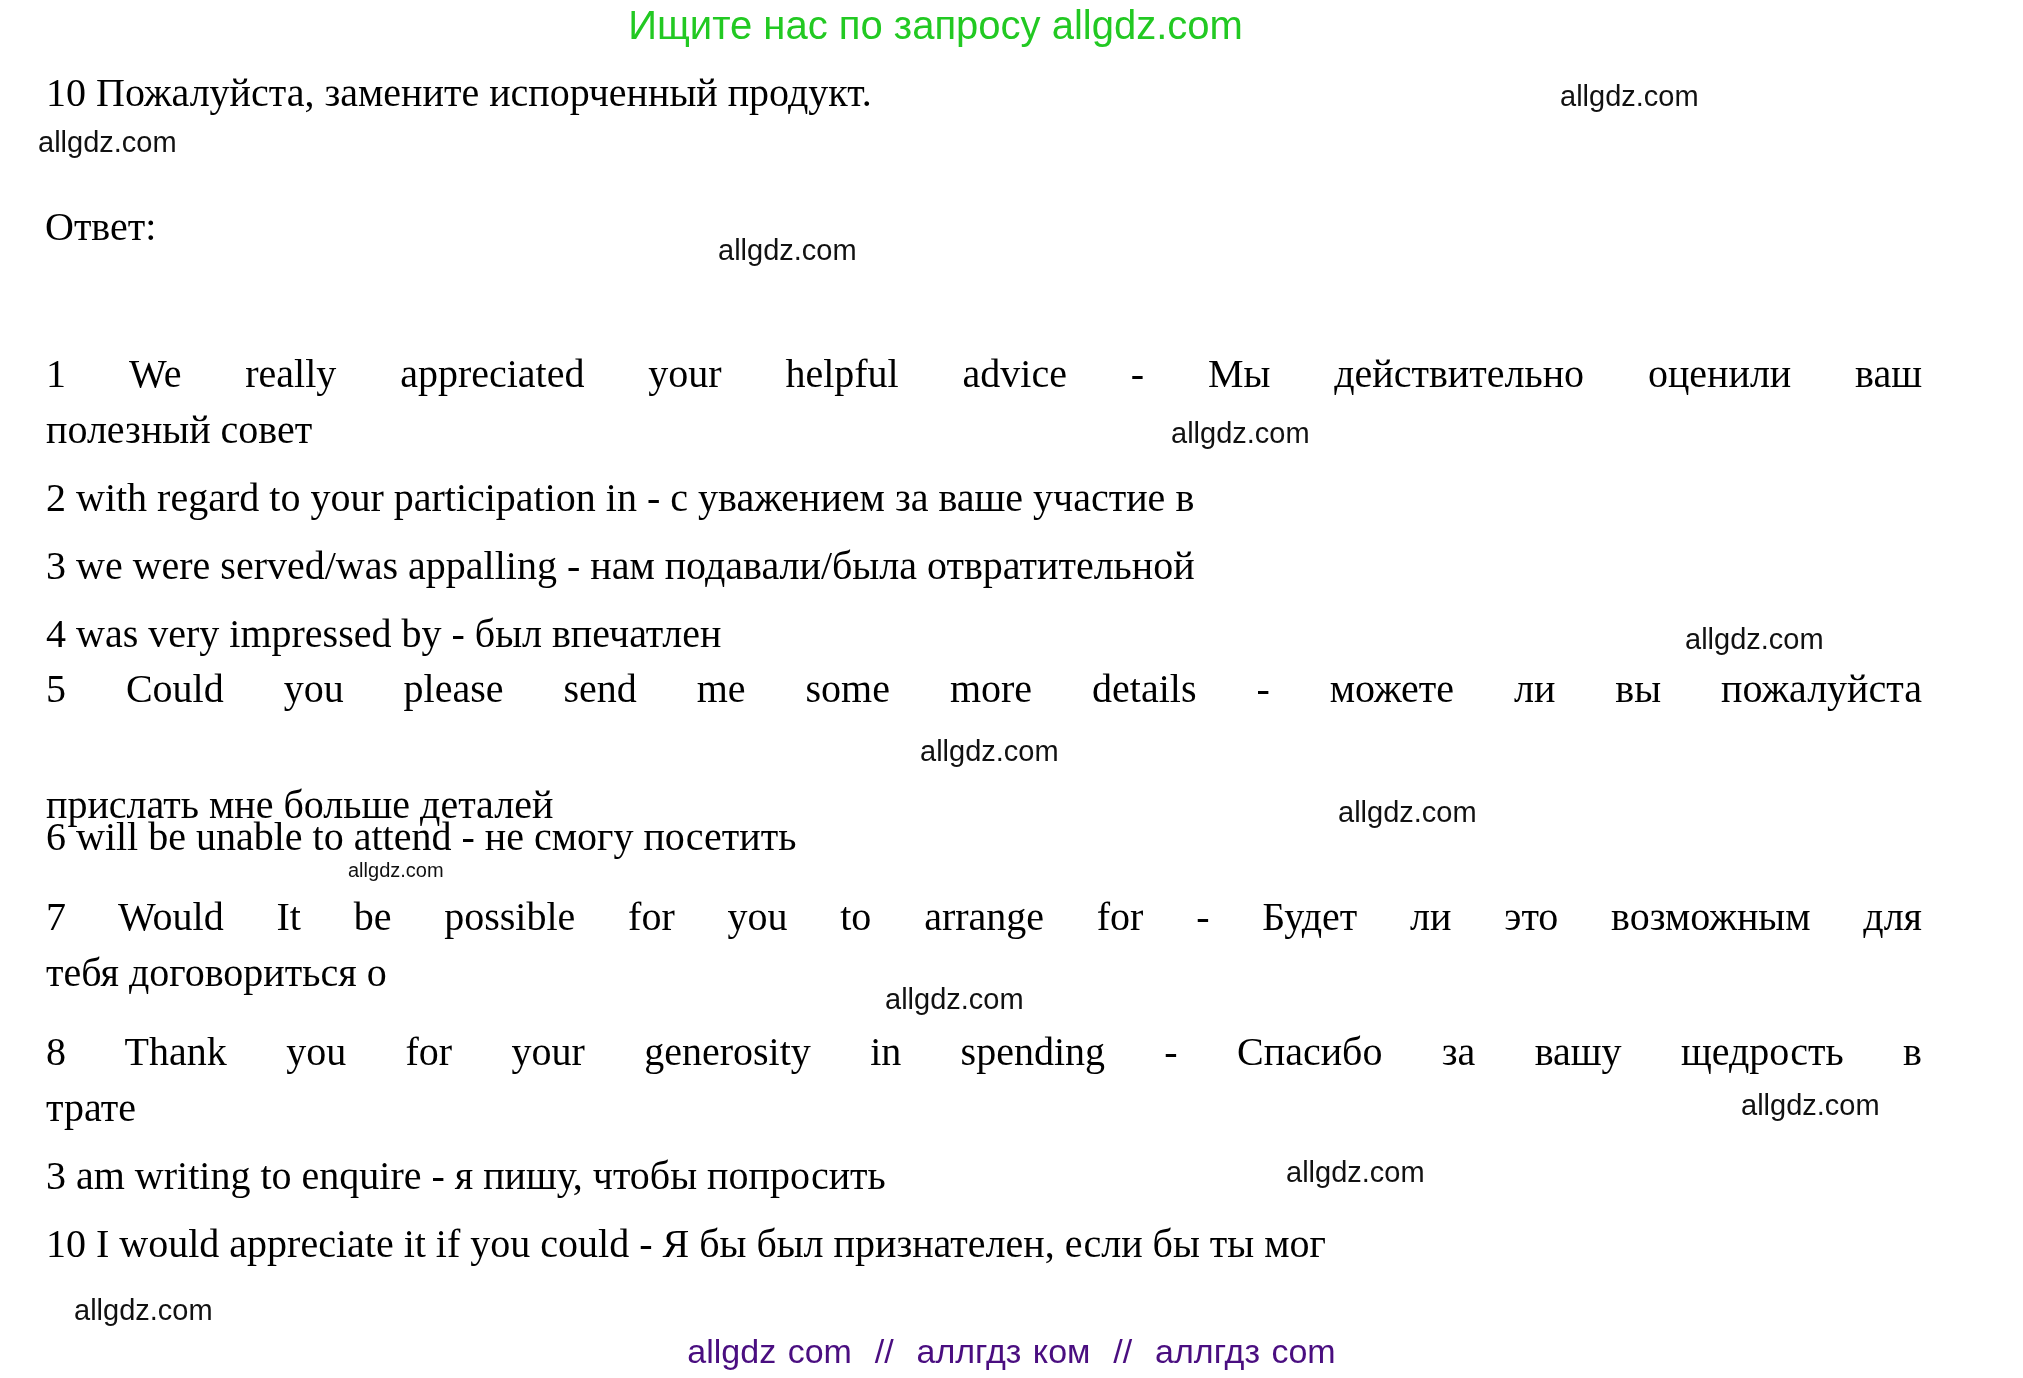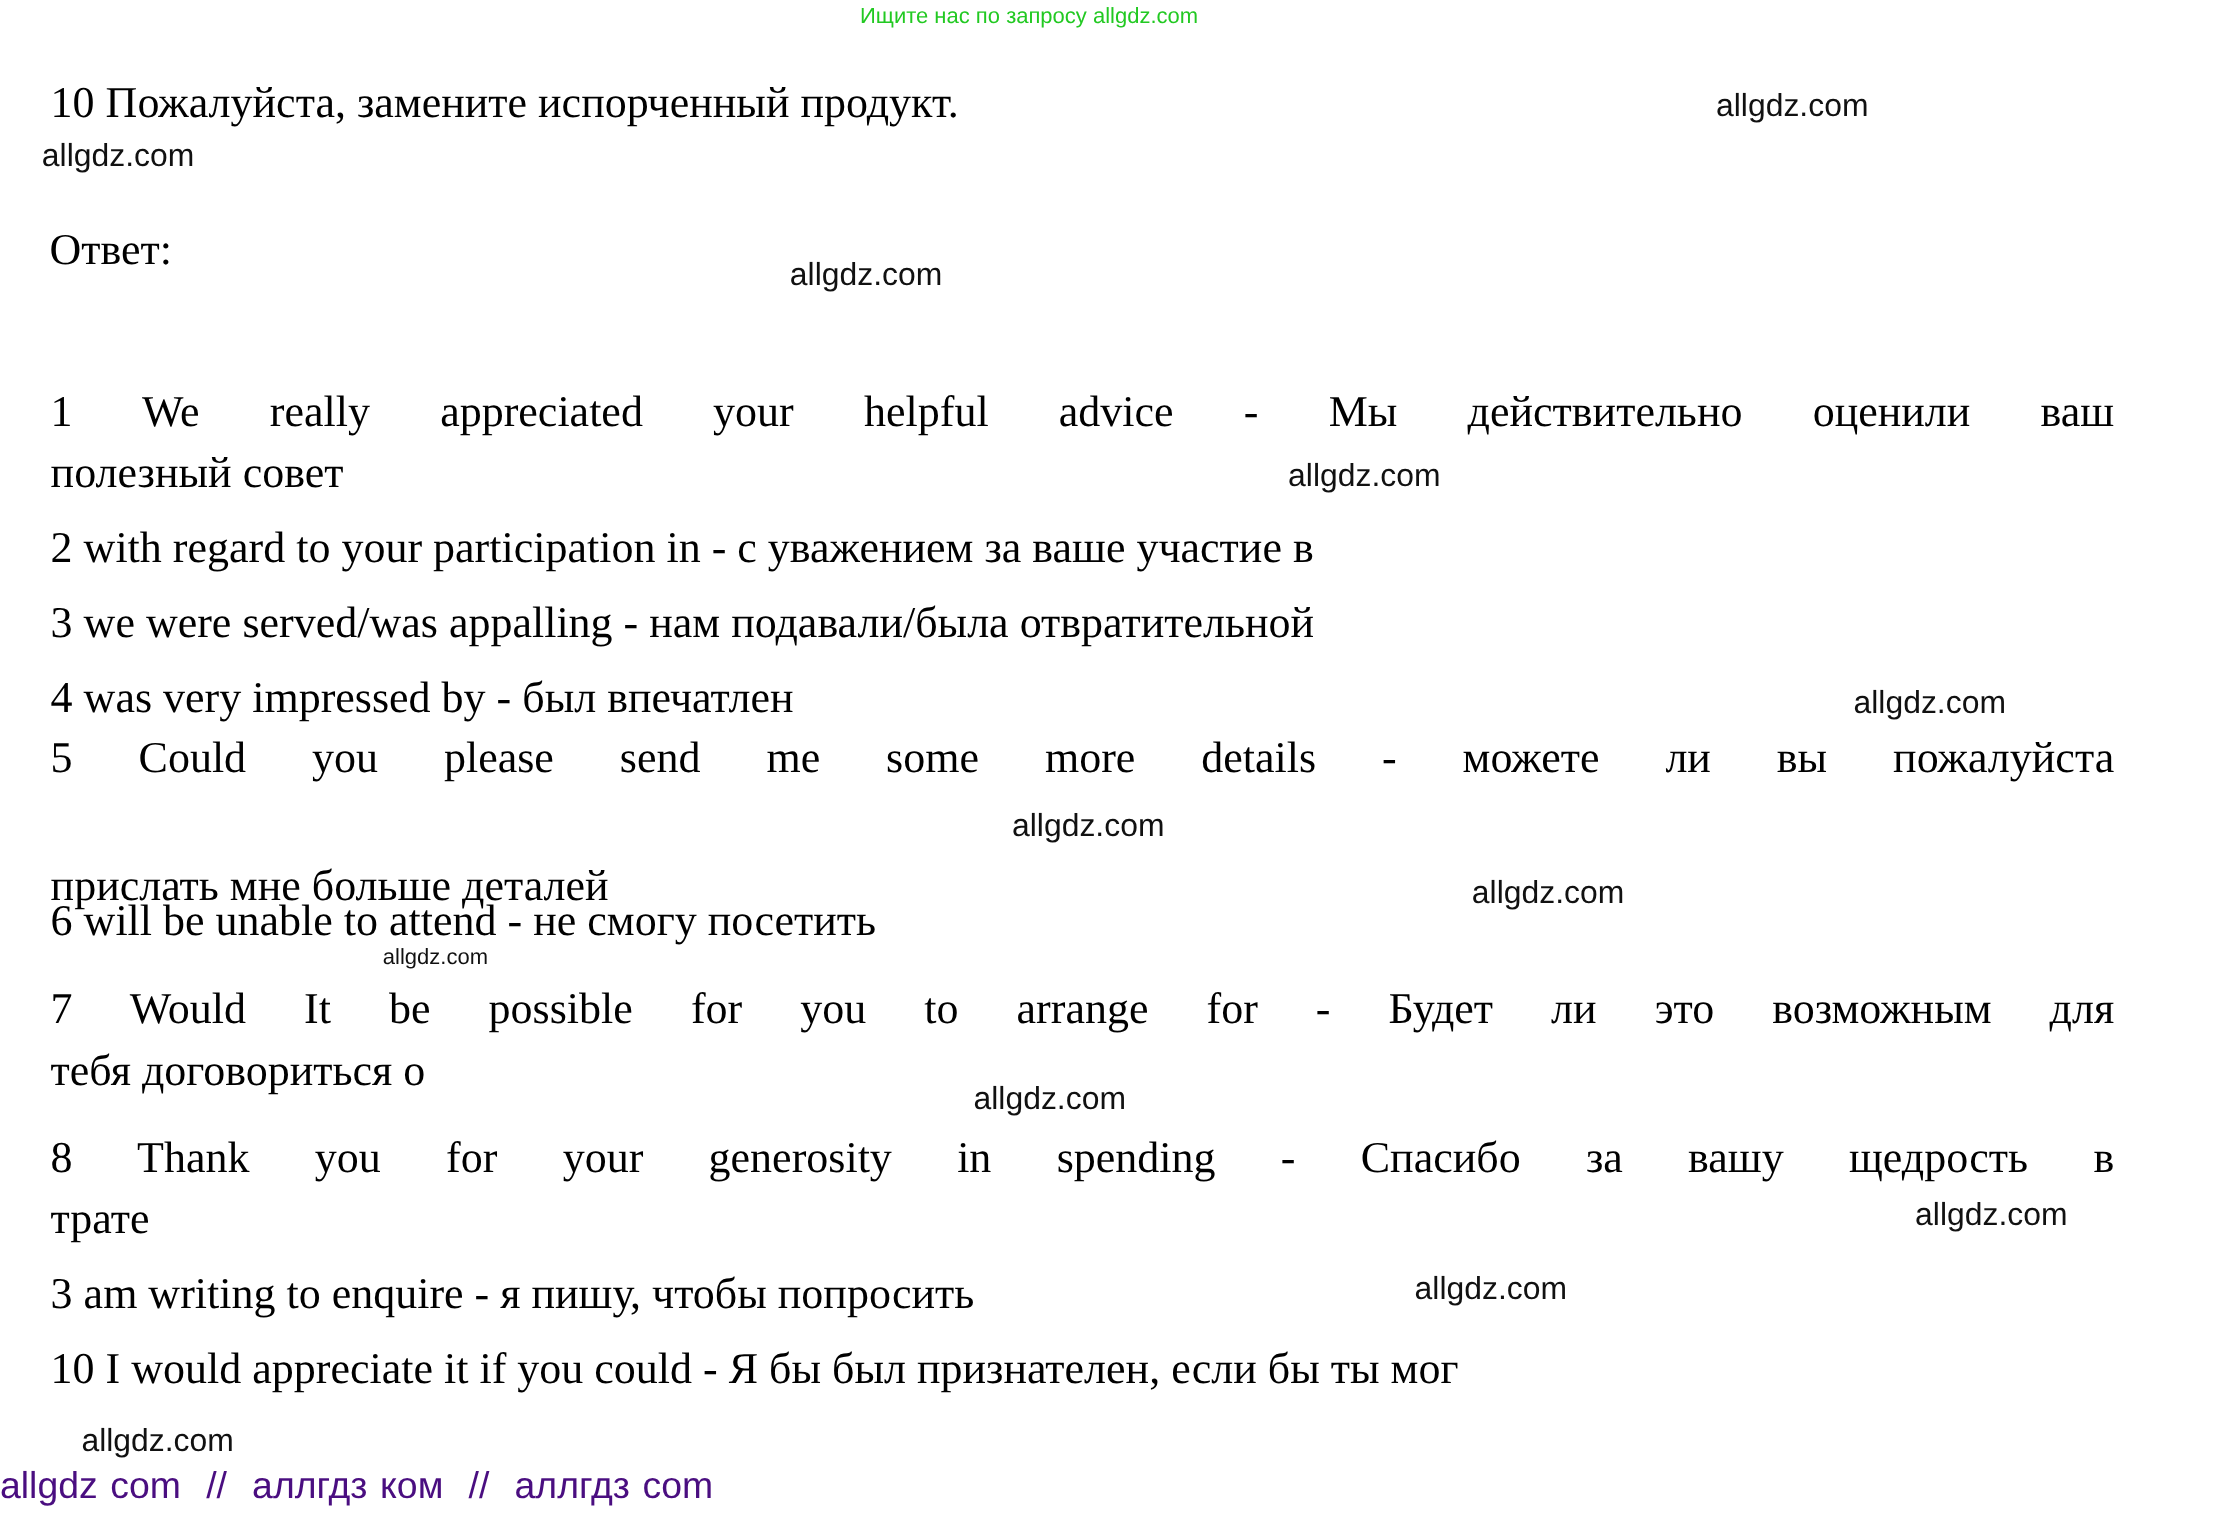--- a/index.html
+++ b/index.html
@@ -1,23 +1,23 @@
 <!DOCTYPE html>
 <html><head>
 <meta charset="utf-8">
 <style>
   html, body { margin: 0; padding: 0; background: #ffffff; }
   body { width: 2023px; height: 1378px; position: relative; overflow: hidden; }
   .abs { position: absolute; white-space: nowrap; }
   .serif { font-family: "Liberation Serif", "DejaVu Serif", serif; color: #000000; font-size: 40px; line-height: 58px; }
   .sans { font-family: "Liberation Sans", "DejaVu Sans", sans-serif; line-height: 1; }
-  .banner { color: #22c922; font-size: 20px; top: 5px; left: 0; width: 1871px; text-align: center; }
+  .banner { color: #22c922; font-size: 40px; top: 5px; left: 0; width: 1871px; text-align: center; }
   .wm { color: #111111; font-size: 29px; }
   .wm-small { color: #111111; font-size: 20px; }
-  .footer { color: #4a0e80; font-size: 34px; top: 1334px; left: 0; width: 2023px; text-align: left; word-spacing: 2px; }
+  .footer { color: #4a0e80; font-size: 34px; top: 1334px; left: 0; width: 2023px; text-align: center; word-spacing: 2px; }
   .line { left: 46px; }
   .justify { width: 1876px; text-align: justify; text-align-last: justify; white-space: normal; margin-top: 12px; }
 </style>
 </head>
 <body>
 
 <div class="abs sans banner">Ищите нас по запросу allgdz.com</div>
 
 <div class="abs serif line" style="top:64px;">10 Пожалуйста, замените испорченный продукт.</div>
 <div class="abs serif line" style="top:198px; left:45px;">Ответ:</div>

